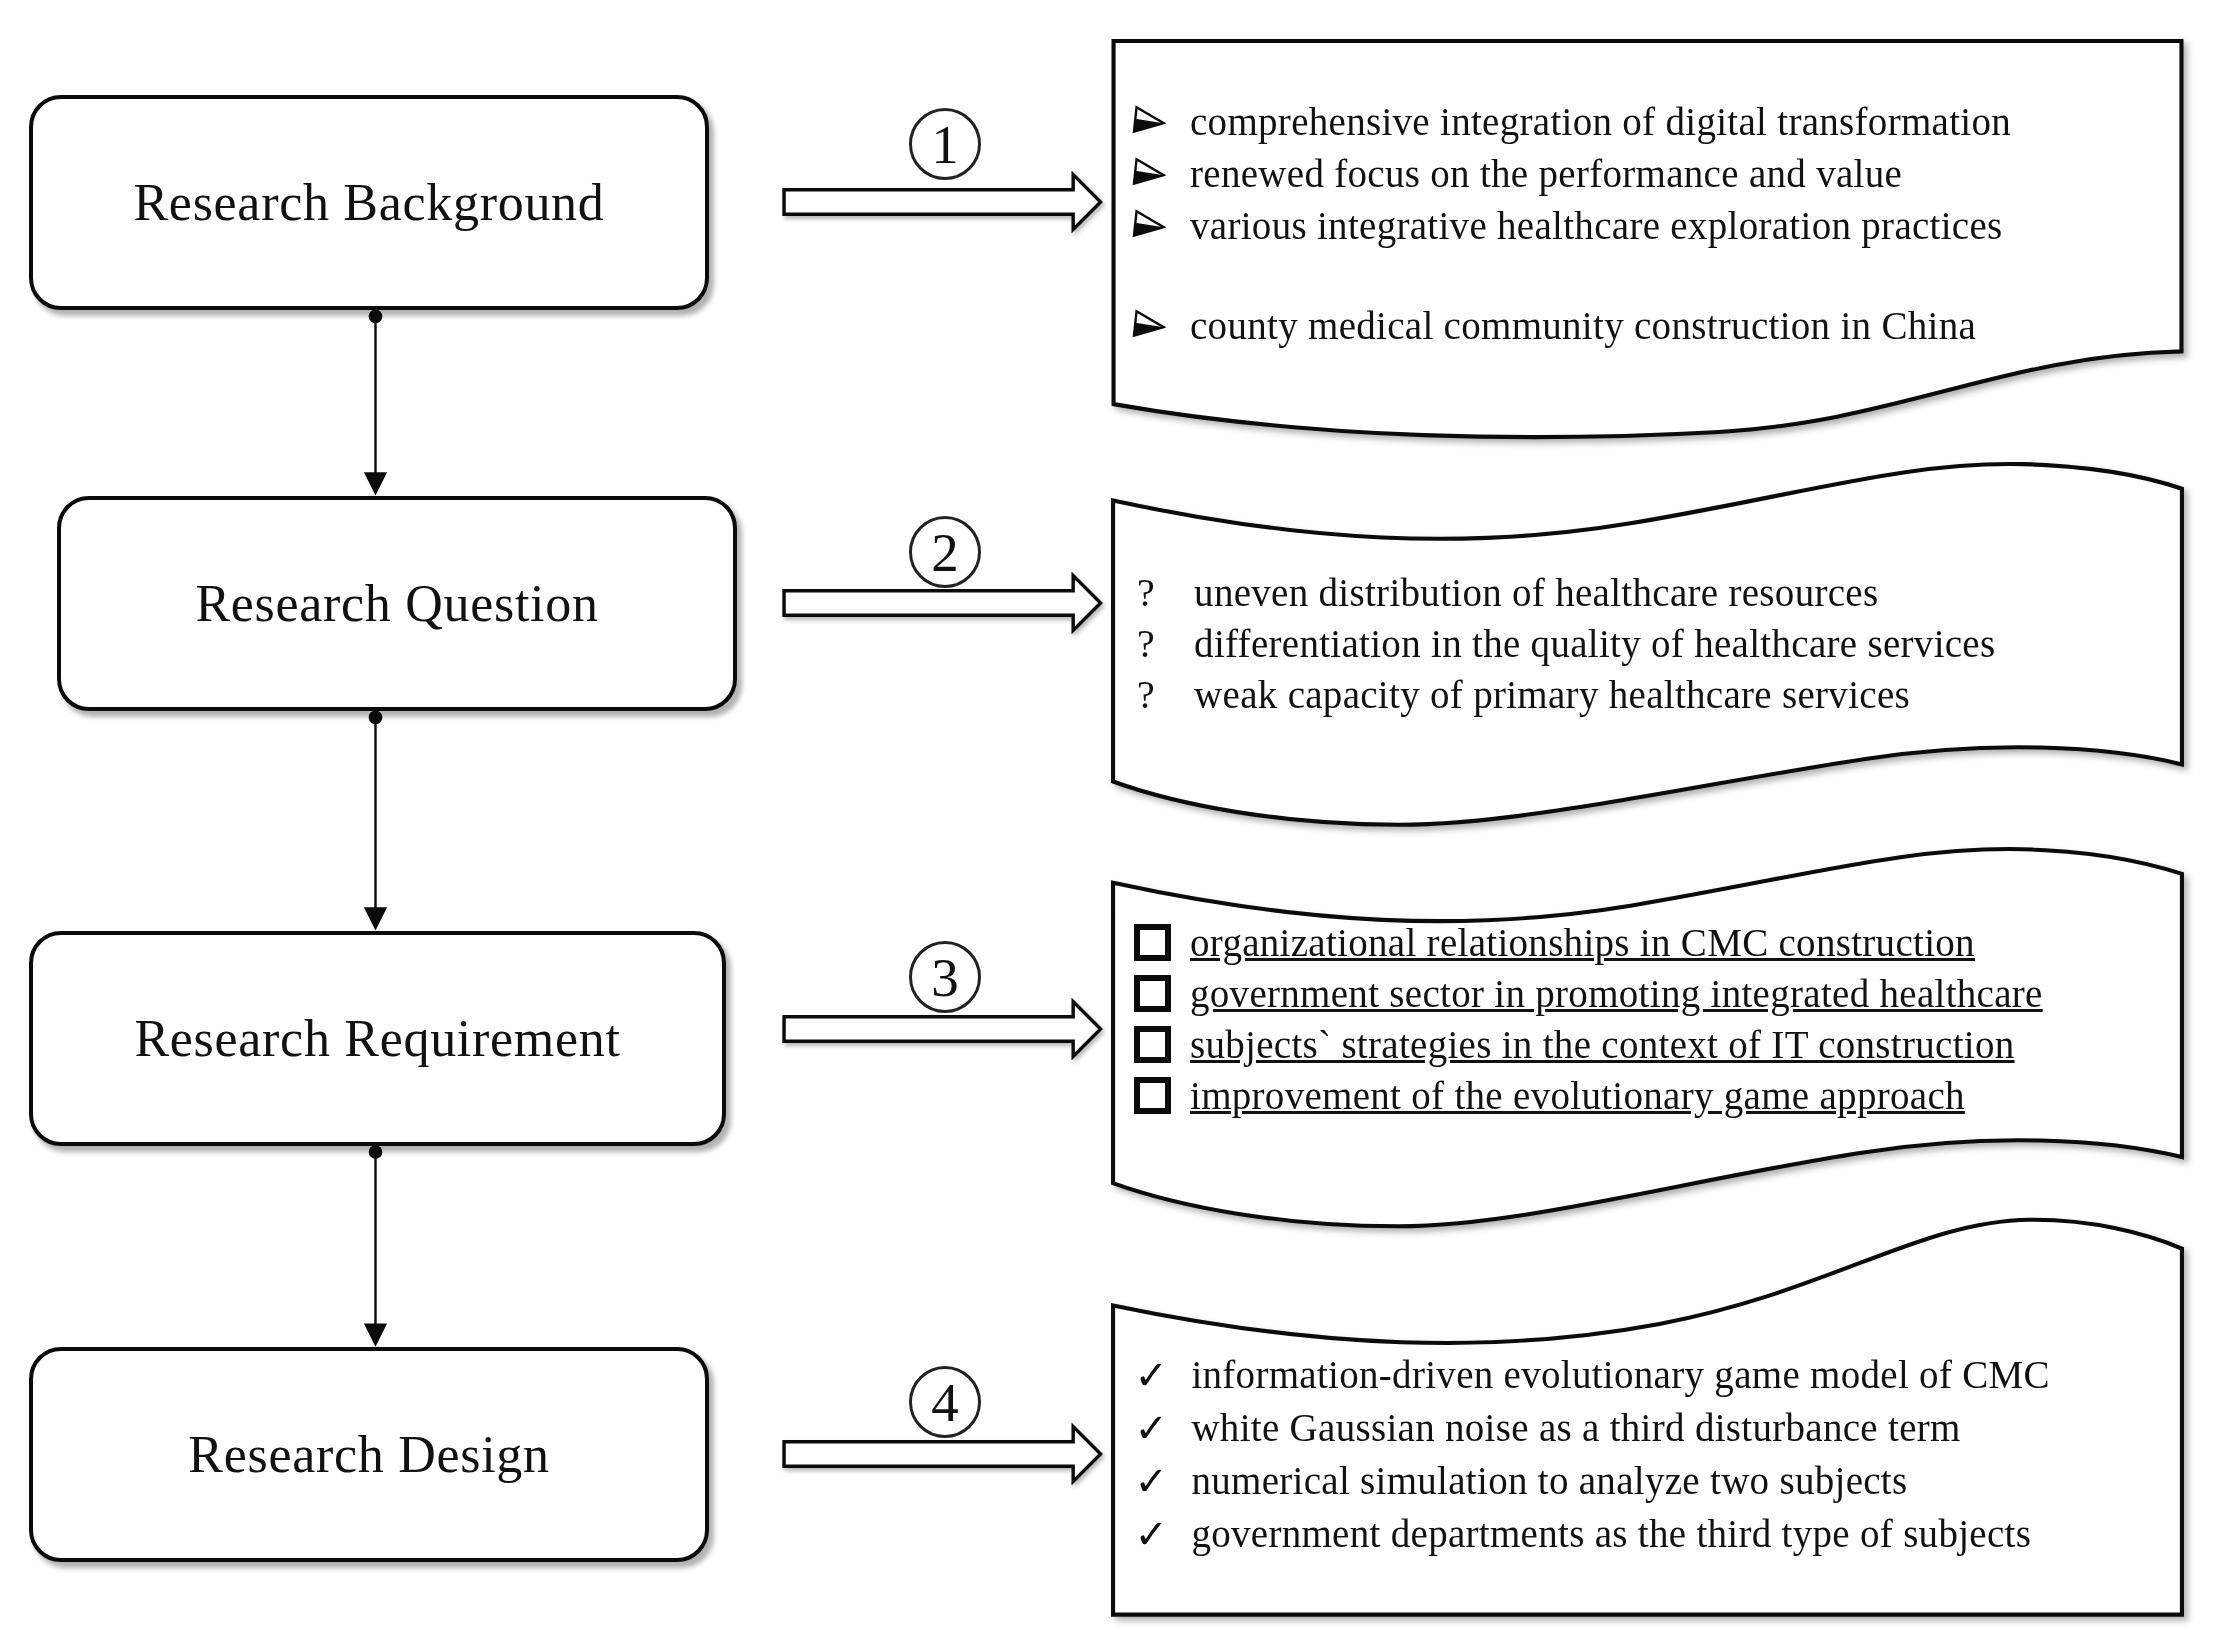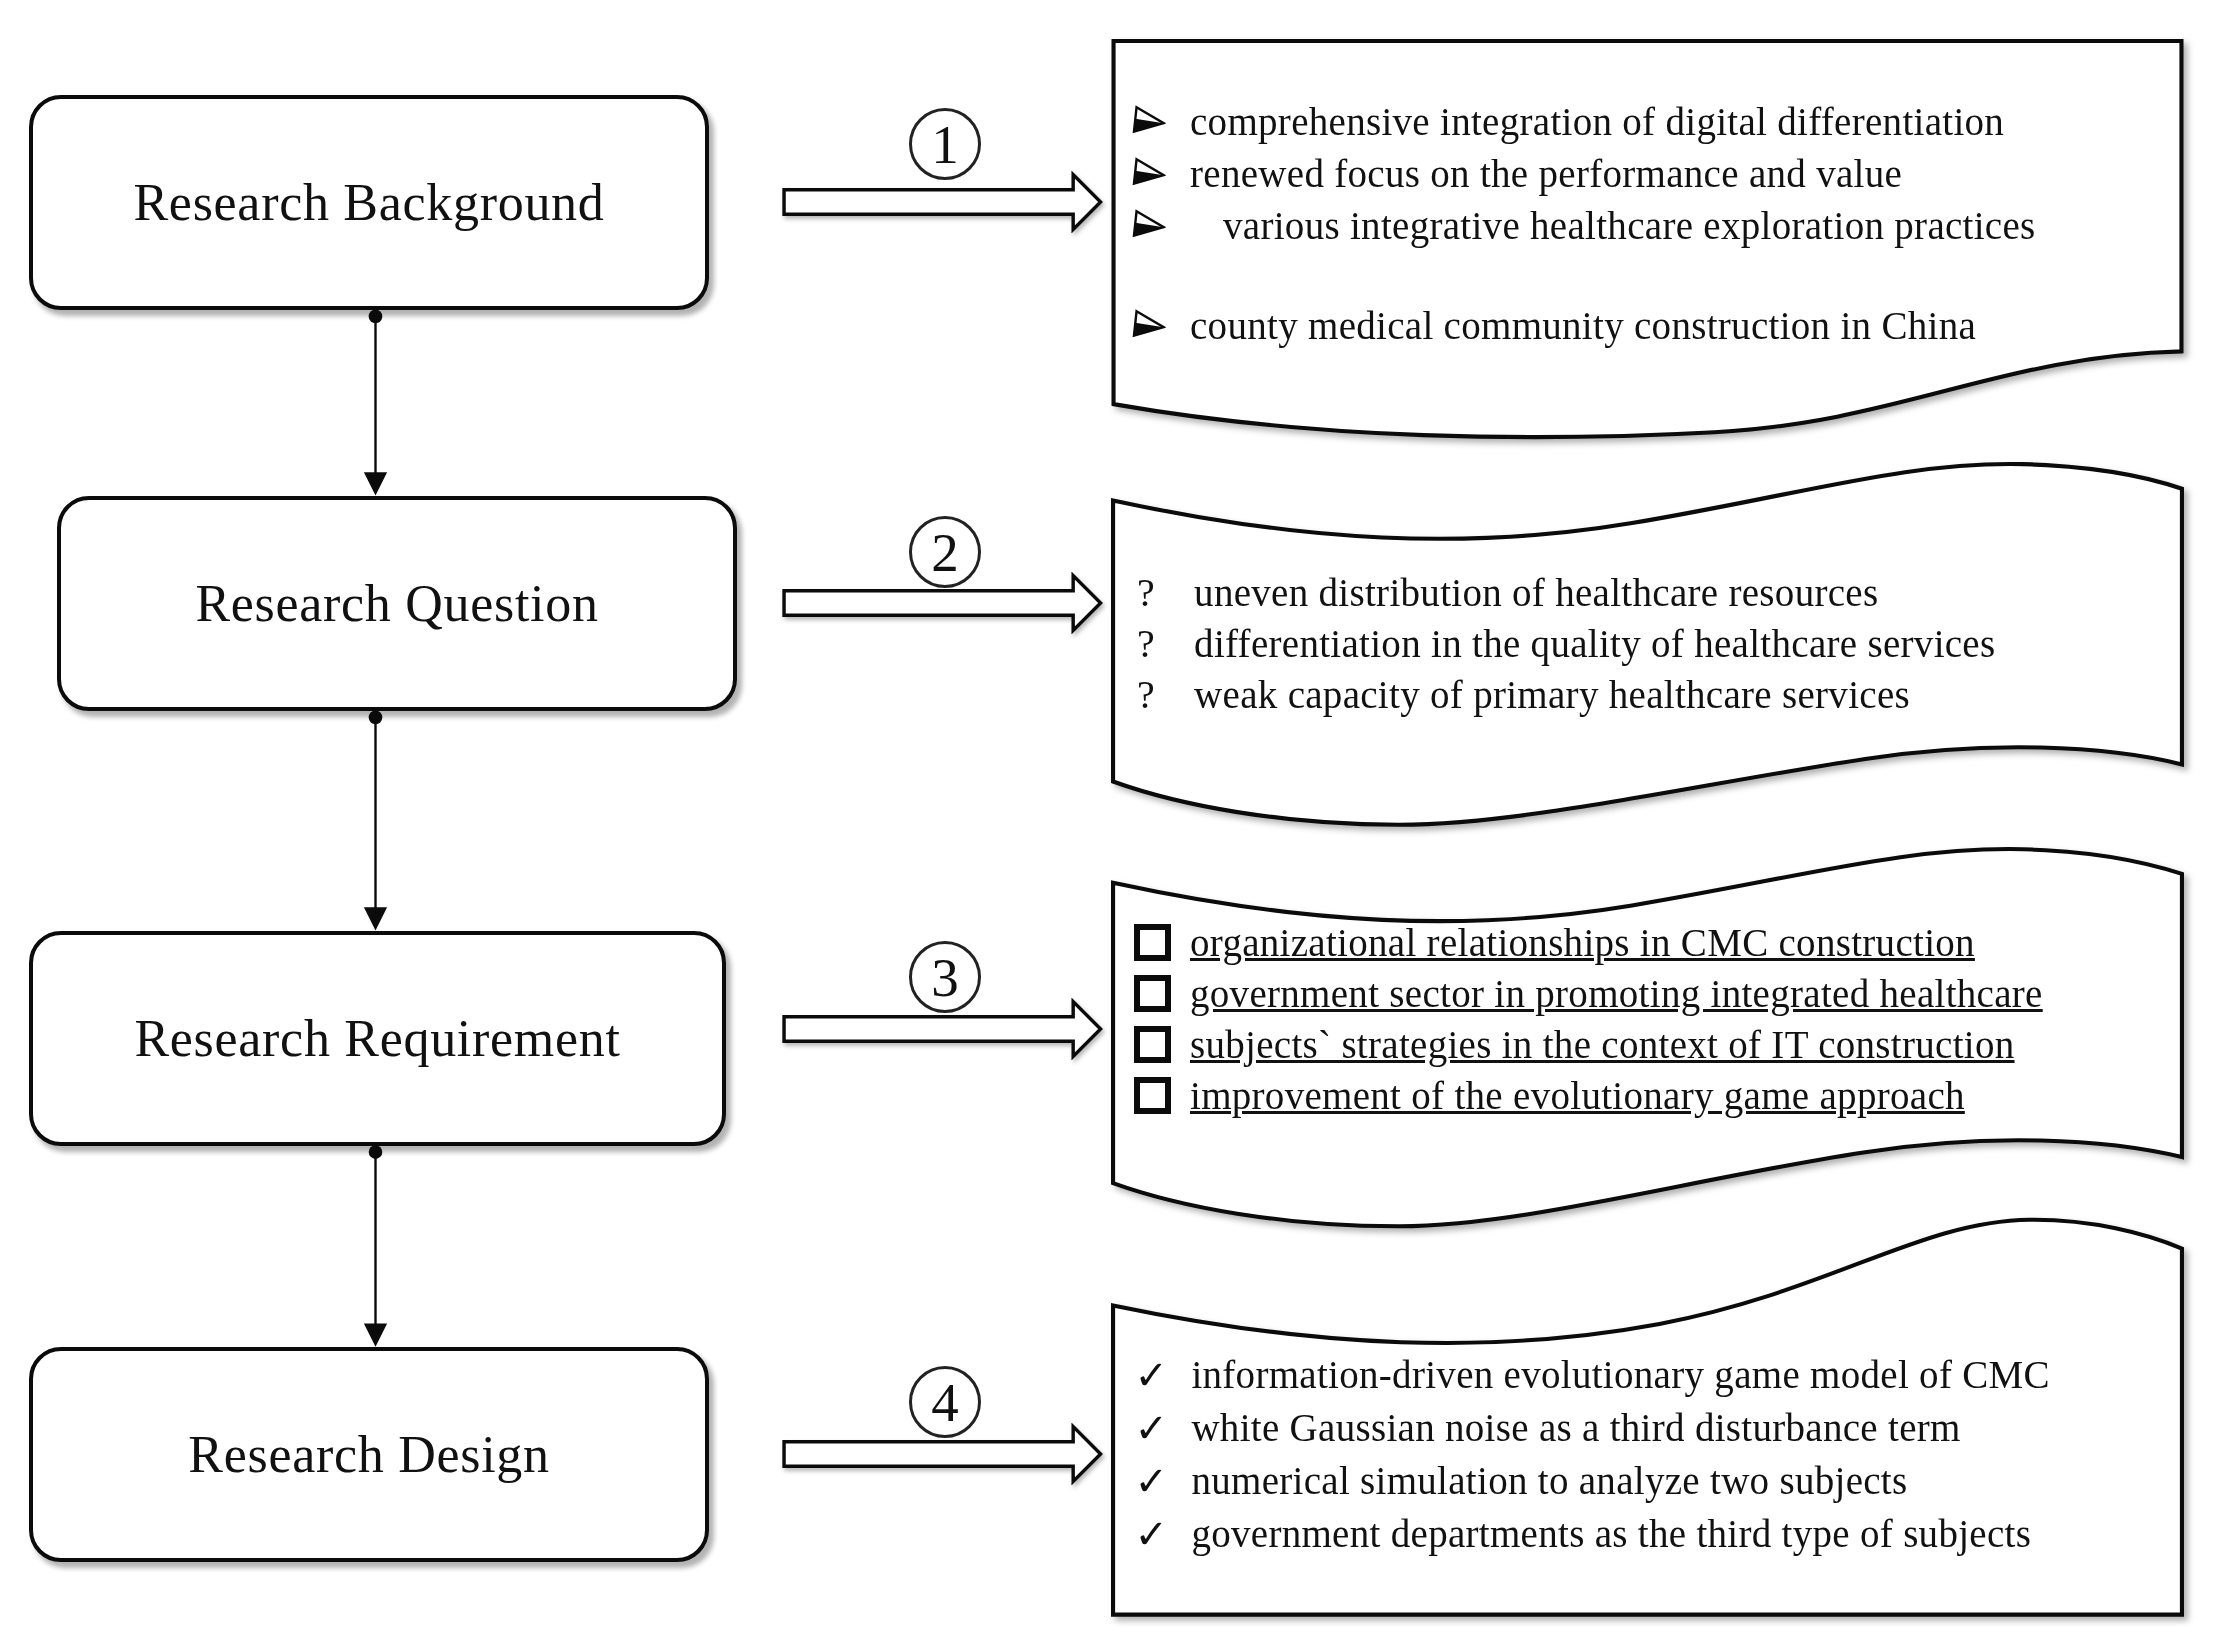--- a/index.html
+++ b/index.html
@@ -157,32 +157,32 @@
   </div>
 
   <div class="doclist" style="top:95px;">
     <div class="li" style="height:52px;">
       <span class="b b-arrow">
         <svg width="33" height="30" viewBox="0 0 48 44">
             <polygon points="3,4 45,23 3,40" fill="#fff" stroke="#0b0b0b" stroke-width="3.5"></polygon>
             <polygon points="3,21 45,23 3,40" fill="#0b0b0b"></polygon>
           </svg>
       </span>
-      <span class="t">comprehensive integration of digital differentiation</span>
+      <span class="t">comprehensive integration of digital transformation</span>
     </div>
     <div class="li" style="height:52px;">
       <span class="b b-arrow">
         <svg width="33" height="30" viewBox="0 0 48 44">
             <polygon points="3,4 45,23 3,40" fill="#fff" stroke="#0b0b0b" stroke-width="3.5"></polygon>
             <polygon points="3,21 45,23 3,40" fill="#0b0b0b"></polygon>
           </svg>
       </span>
       <span class="t">renewed focus on the performance and value</span>
     </div>
-    <div class="li" style="height:52px;gap:33px;">
+    <div class="li" style="height:52px;">
       <span class="b b-arrow">
         <svg width="33" height="30" viewBox="0 0 48 44">
             <polygon points="3,4 45,23 3,40" fill="#fff" stroke="#0b0b0b" stroke-width="3.5"></polygon>
             <polygon points="3,21 45,23 3,40" fill="#0b0b0b"></polygon>
           </svg>
       </span>
       <span class="t">various integrative healthcare exploration practices</span>
     </div>
     <div class="li" style="height:52px;margin-top:48px;">
       <span class="b b-arrow">

